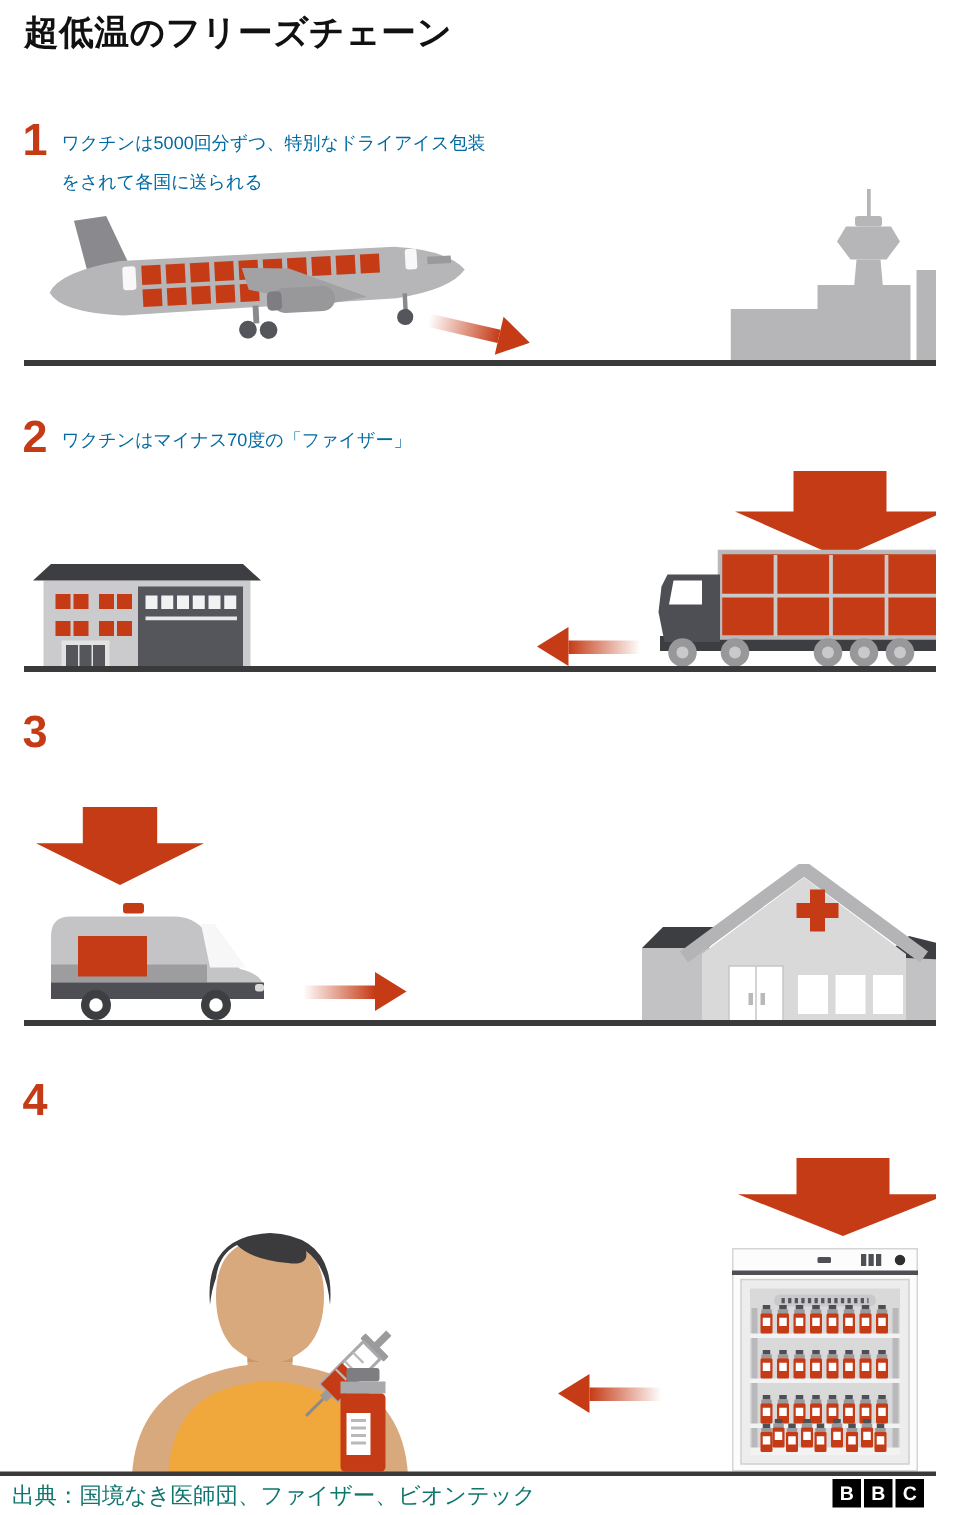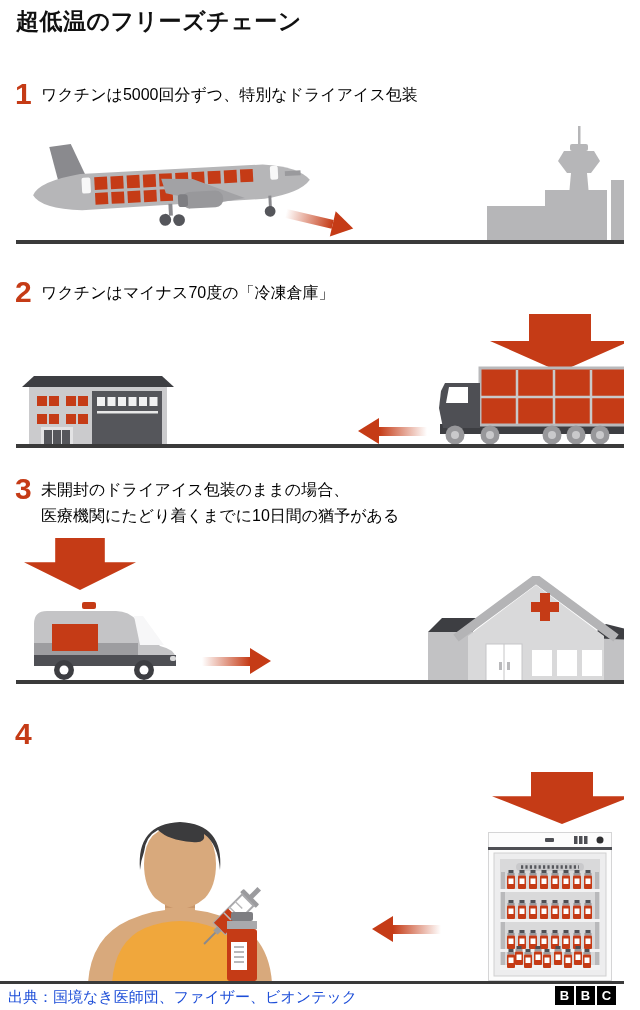--- a/index.html
+++ b/index.html
@@ -10,51 +10,52 @@
   .abs { position:absolute; }
   .title {
     position:absolute; left:16px; top:6px; margin:0;
     font-size:23px; font-weight:700; color:#111; letter-spacing:0.5px;
   }
   .step { position:absolute; display:flex; align-items:flex-start; }
   .step .num {
     color:#c53b16; font-size:30px; font-weight:700; line-height:28px;
     margin-right:8px; min-width:18px;
   }
-  .step .lines { font-size:16px; line-height:26px; color:#000000; padding-top:2px; }
+  .step .lines { font-size:12px; line-height:26px; color:#0369a1; padding-top:2px; }
   .ground { position:absolute; background:#3a3a3a; height:4px; }
   
   .ha { position:absolute; display:flex; align-items:center; height:26px; }
   .ha .tail { width:48px; height:9px; }
   .ha .head { width:0; height:0; border-top:13px solid transparent; border-bottom:13px solid transparent; }
   .ha.right .tail { background:linear-gradient(to right, rgba(197,59,22,0), #c53b16); }
   .ha.right .head { border-left:21px solid #c53b16; }
   .ha.left  .head { border-right:21px solid #c53b16; }
   .ha.left  .tail { background:linear-gradient(to left, rgba(197,59,22,0), #c53b16); }
   .ha.tilt { transform:rotate(13deg); transform-origin:left center; }
   
-  .source { position:absolute; left:8px; top:988px; font-size:15px; color:#1d4ed8; }
+  .source { position:absolute; left:8px; top:988px; font-size:15px; color:#0f766e; }
   .bbc { position:absolute; right:8px; top:986px; display:flex; gap:2px; }
   .bbc span {
     width:19px; height:19px; background:#000; color:#fff; font-weight:700;
     font-size:13px; line-height:19px; text-align:center; display:inline-block;
   }
 </style>
 </head>
 <body>
 
 <div class="page">
 
   <h1 class="title">超低温のフリーズチェーン</h1>
 
   <div>
     <div class="step" style="left:15px; top:80px; width:600px;">
       <span class="num">1</span>
       <div class="lines">
         <div>ワクチンは5000回分ずつ、特別なドライアイス包装</div>
+        <div>をされて各国に送られる</div>
       </div>
     </div>
 
     <svg class="abs" style="left:28px; top:138px;" width="285" height="100" viewBox="0 0 290 100">
       <g transform="rotate(-3 145 50)">
         <polygon points="24,2 46,0 60,34 32,40" fill="#8a8a8e"></polygon>
         <path d="M5,50 Q12,36 54,31 L240,31 Q276,35 287,49 Q277,62 240,66 L54,68 Q12,64 5,50 Z" fill="#b6b6b8"></path>
         <g fill="#c53b16">
           <rect x="68" y="35" width="13" height="13"></rect>
             <rect x="84.5" y="35" width="13" height="13"></rect>
@@ -103,21 +104,21 @@
       </g>
     </svg>
 
     <div class="ground" style="left:16px; top:240px; width:616px;"></div>
   </div>
 
   <div>
     <div class="step" style="left:15px; top:278px; width:600px;">
       <span class="num">2</span>
       <div class="lines">
-        <div>ワクチンはマイナス70度の「冷凍倉庫」</div>
+        <div>ワクチンはマイナス70度の「ファイザー」</div>
       </div>
     </div>
 
     <svg class="abs" style="left:490px; top:314px;" width="140" height="58" viewBox="0 0 140 58" preserveAspectRatio="none">
       <polygon points="39,0 101,0 101,27 140,27 70,58 0,27 39,27" fill="#c53b16"></polygon>
     </svg>
 
     <svg class="abs" style="left:22px; top:376px;" width="152" height="70" viewBox="0 0 152 70">
       <rect x="7" y="11" width="138" height="59" fill="#cbcbcd"></rect>
       <polygon points="0,11 12,0 140,0 152,11" fill="#3d3e42"></polygon>
@@ -176,24 +177,20 @@
           <circle cx="172" cy="69" r="4"></circle>
       </g>
     </svg>
 
     <div class="ground" style="left:16px; top:444px; width:616px;"></div>
   </div>
 
   <div>
     <div class="step" style="left:15px; top:475px; width:600px;">
       <span class="num">3</span>
-      <div class="lines">
-        <div>未開封のドライアイス包装のままの場合、</div>
-        <div>医療機関にたどり着くまでに10日間の猶予がある</div>
-      </div>
     </div>
 
     <svg class="abs" style="left:24px; top:538px;" width="112" height="52" viewBox="0 0 140 58" preserveAspectRatio="none">
       <polygon points="39,0 101,0 101,27 140,27 70,58 0,27 39,27" fill="#c53b16"></polygon>
     </svg>
 
     <svg class="abs" style="left:26px; top:602px;" width="172" height="80" viewBox="0 0 172 80">
       <rect x="56" y="0" width="14" height="7" rx="2" fill="#c53b16"></rect>
       <path d="M8,22 Q8,9 21,9 L90,9 Q103,9 111,19 L134,44 Q148,47 150,56 L150,64 L8,64 Z" fill="#c4c4c6"></path>
       <rect x="8" y="41" width="104" height="12" fill="#9d9da0"></rect>

